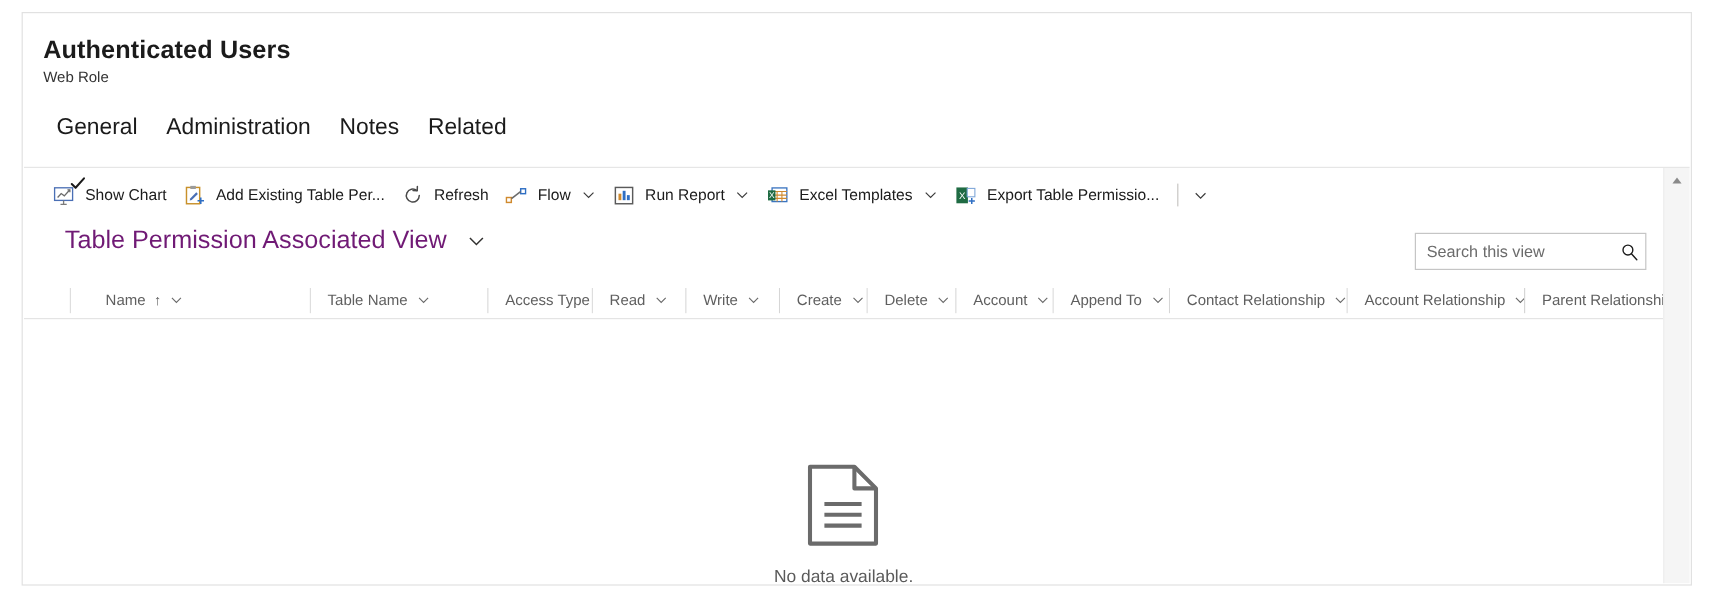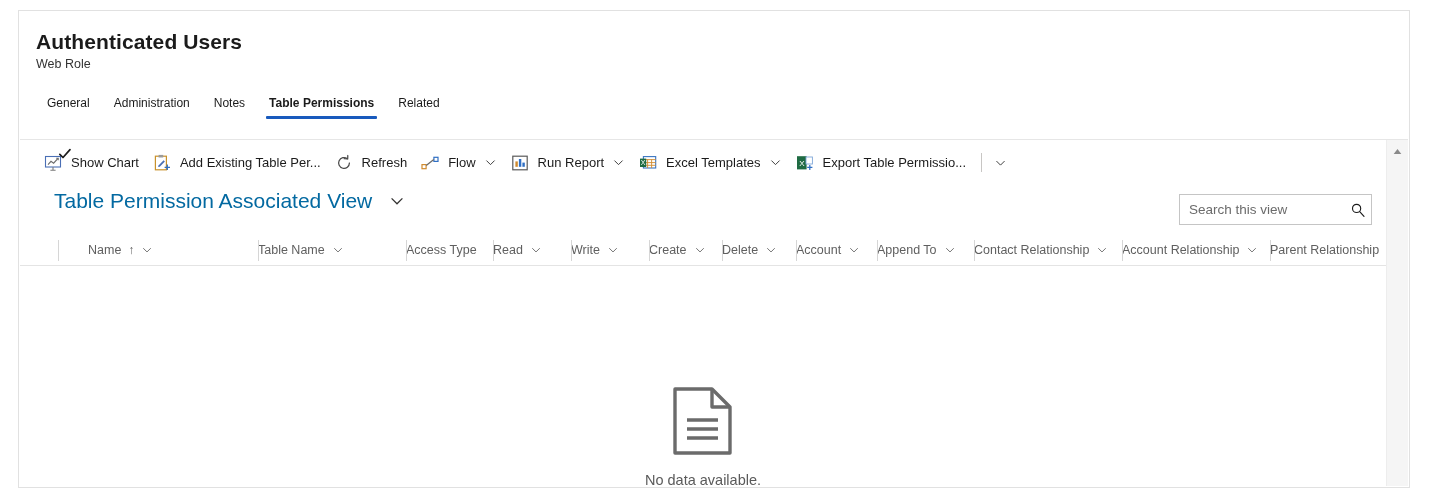--- a/index.html
+++ b/index.html
@@ -59,21 +59,21 @@
   .tabstrip {
     position: absolute;
     left: 16px;
     top: 82px;
     display: flex;
     align-items: flex-start;
     height: 34px;
   }
   .tab {
     position: relative;
-    font-size: 12px;
+    font-size: 19px;
     color: #1b1b1b;
     padding: 3px 12px 9px 12px;
     white-space: nowrap;
     cursor: pointer;
   }
   .tab.active {
     font-weight: bold;
   }
   .tab.active::after {
     content: "";
@@ -165,21 +165,21 @@
   .view-title-wrap {
     position: absolute;
     left: 34px;
     top: 4px;
     display: flex;
     align-items: center;
     cursor: pointer;
   }
   .view-title {
     font-size: 21px;
-    color: #0369a1;
+    color: #701a75;
     font-weight: normal;
     white-space: nowrap;
   }
   .view-chev {
     margin-left: 17px;
     width: 16px;
     height: 16px;
     display: inline-flex;
     align-items: center;
     justify-content: center;
@@ -240,21 +240,21 @@
     width: 22px;
     display: flex;
     align-items: center;
     cursor: pointer;
   }
   .colcell {
     position: relative;
     display: flex;
     align-items: center;
     height: 31px;
-    padding-left: 0;
+    padding-left: 15px;
     box-sizing: border-box;
     flex: none;
     cursor: pointer;
     overflow: hidden;
   }
   .colcell::before {
     content: "";
     position: absolute;
     left: 0;
     top: 5px;
@@ -341,21 +341,20 @@
 
     <div class="record-header">
       <div class="record-title">Authenticated Users</div>
       <div class="record-subtitle">Web Role</div>
     </div>
 
     <div class="tabstrip" id="tabstrip">
         <div class="tab"><span>General</span></div>
         <div class="tab"><span>Administration</span></div>
         <div class="tab"><span>Notes</span></div>
-        <div class="tab active"><span>Table Permissions</span></div>
         <div class="tab"><span>Related</span></div>
       </div>
 
     <div class="grid-panel">
 
       <div class="commandbar" id="commandbar">
           <div class="cmd">
             <span class="cmd-icon">
               <svg width="18" height="18" viewBox="0 0 18 18">
                 <rect x="1.5" y="2.5" width="15" height="10.5" fill="none" stroke="#4a6fb5" stroke-width="1.1"></rect>

